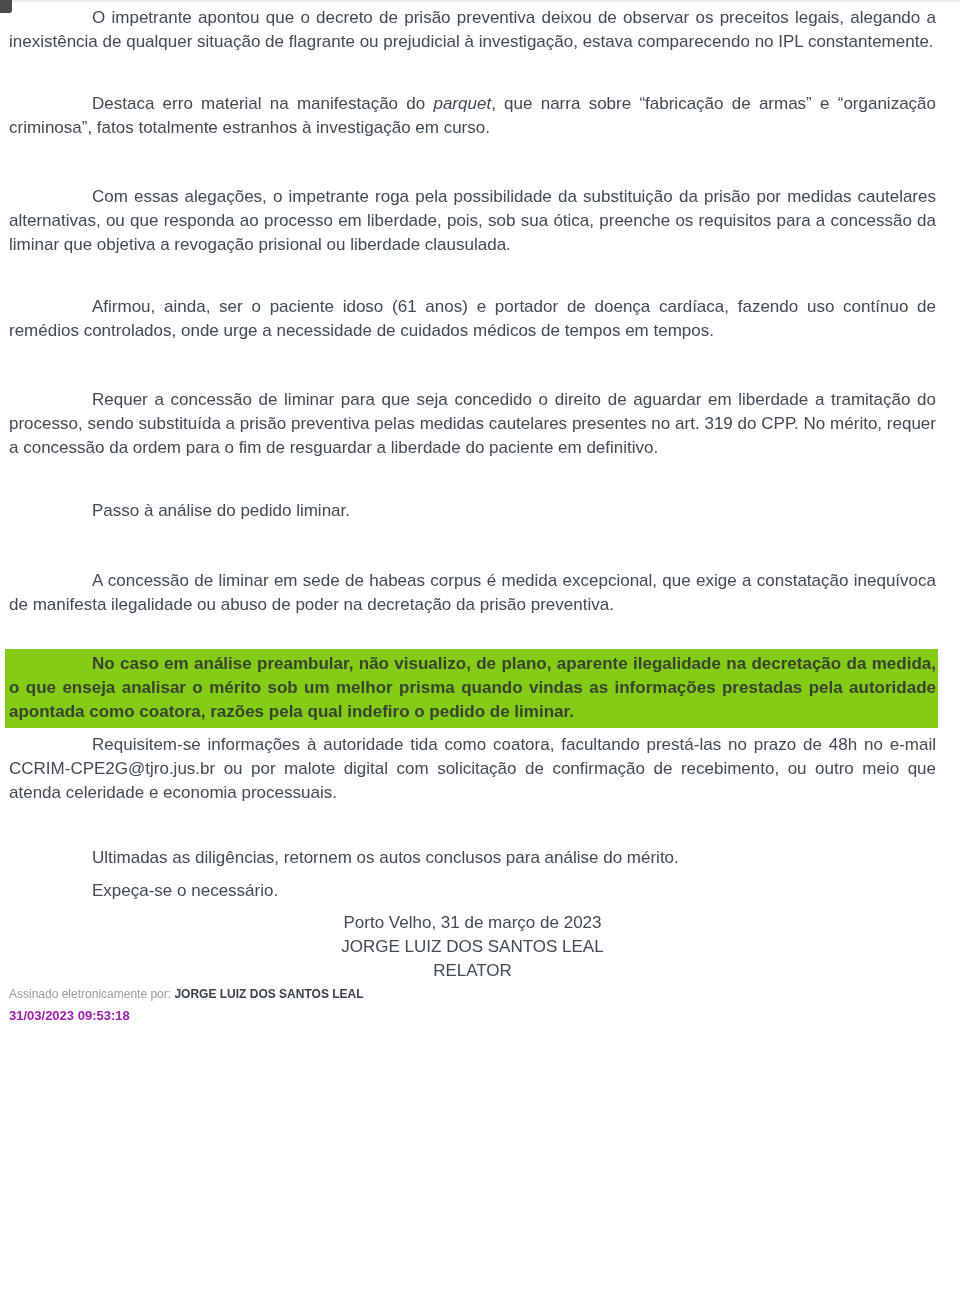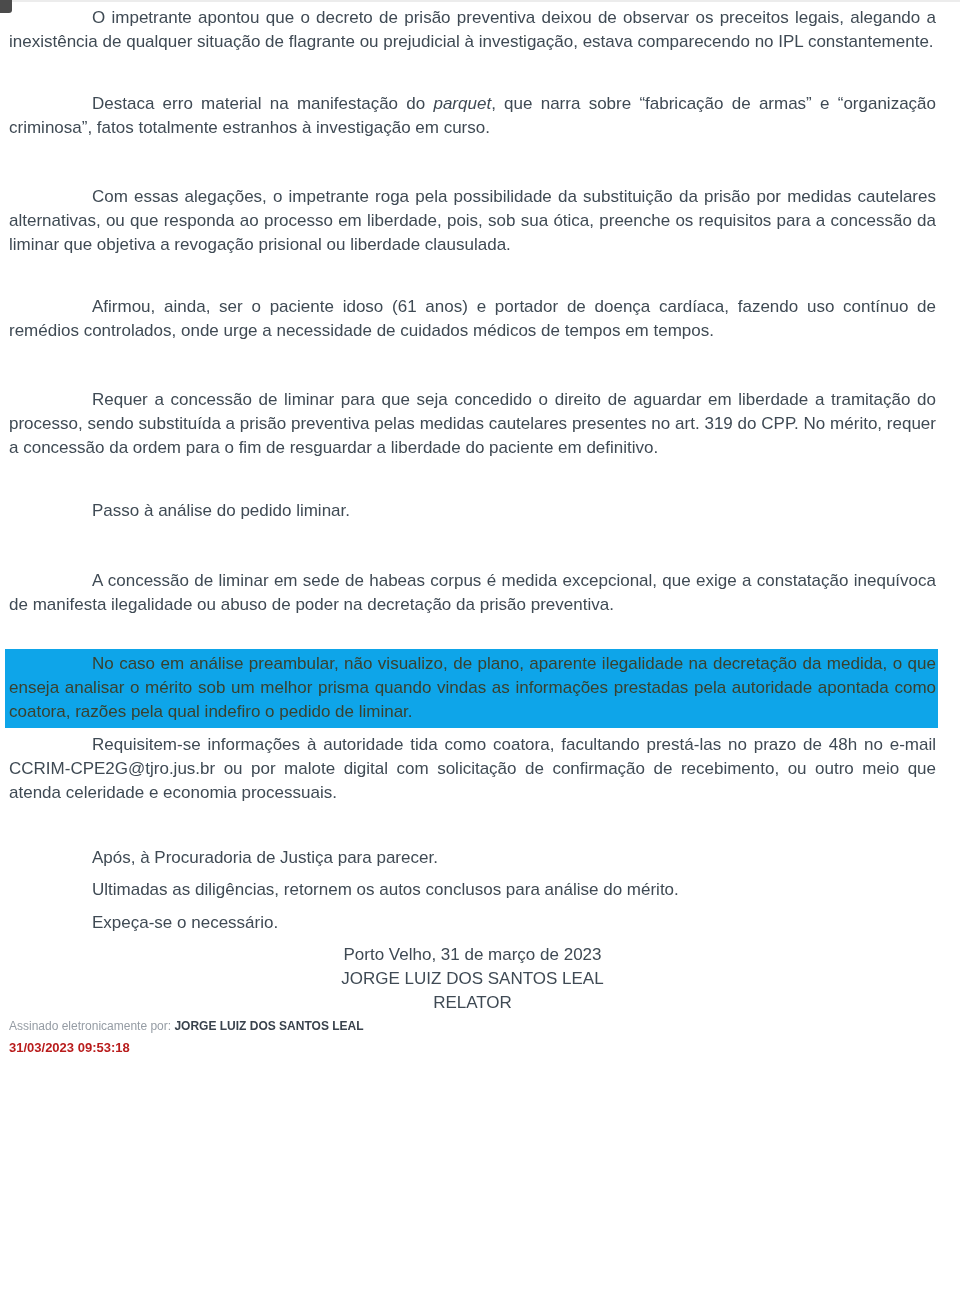--- a/index.html
+++ b/index.html
@@ -49,22 +49,22 @@
   .mb39 { margin-bottom: 39px; }
   .mb41 { margin-bottom: 41px; }
   .mb46 { margin-bottom: 46px; }
   .mb32 { margin-bottom: 32px; }
   .mb8  { margin-bottom: 8px; }
   .mb9  { margin-bottom: 9px; }
   .mb11 { margin-bottom: 11px; }
   .mb20 { margin-bottom: 20px; }
   .mb5  { margin-bottom: 5px; }
   .highlight {
-    background: #0ea5e9;
-    font-weight: normal;
+    background: #84cc16;
+    font-weight: bold;
     color: #39412f;
     padding: 3px 2px 4px 4px;
     margin-left: -4px;
     margin-right: -2px;
   }
   .centered {
     text-align: center;
     text-indent: 0;
     margin: 0;
   }
@@ -75,21 +75,21 @@
     color: #959ca4;
     margin: 0;
   }
   .footer .strong {
     color: #39424c;
     font-weight: bold;
   }
   .footer-date {
     font-size: 13px;
     line-height: 22px;
-    color: #b91c1c;
+    color: #a21caf;
     font-weight: bold;
     margin: 0;
   }
 </style>
 </head>
 <body>
 
 <div class="top-line"></div>
 <div class="corner-mark"></div>
 
@@ -107,21 +107,20 @@
 
 
   <p class="para single mb46">Passo à análise do pedido liminar.</p>
 
   <p class="para mb32">A concessão de liminar em sede de habeas corpus é medida excepcional, que exige a constatação inequívoca de manifesta ilegalidade ou abuso de poder na decretação da prisão preventiva.</p>
 
   <p class="para highlight mb5">No caso em análise preambular, não visualizo, de plano, aparente ilegalidade na decretação da medida, o que enseja analisar o mérito sob um melhor prisma quando vindas as informações prestadas pela autoridade apontada como coatora, razões pela qual indefiro o pedido de liminar.</p>
 
   <p class="para mb41">Requisitem-se informações à autoridade tida como coatora, facultando prestá-las no prazo de 48h no e-mail CCRIM-CPE2G@tjro.jus.br ou por malote digital com solicitação de confirmação de recebimento, ou outro meio que atenda celeridade e economia processuais.</p>
 
-  <p class="para single mb8">Após, à Procuradoria de Justiça para parecer.</p>
 
   <p class="para single mb9">Ultimadas as diligências, retornem os autos conclusos para análise do mérito.</p>
 
   <p class="para single mb8">Expeça-se o necessário.</p>
 
 
   <p class="centered mb41">Porto Velho, 31 de março de 2023</p>
 
   <p class="centered mb11">JORGE LUIZ DOS SANTOS LEAL</p>
 

